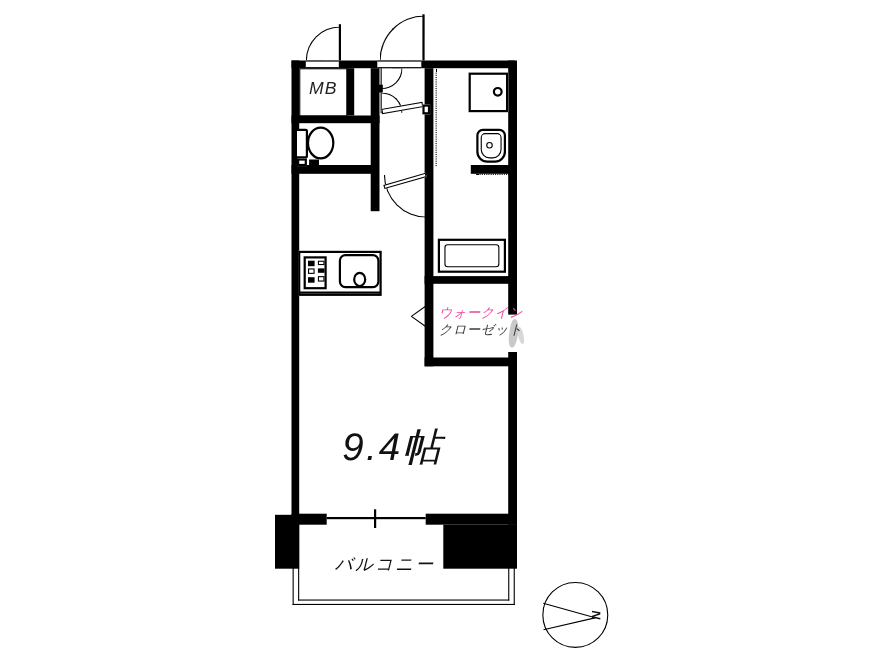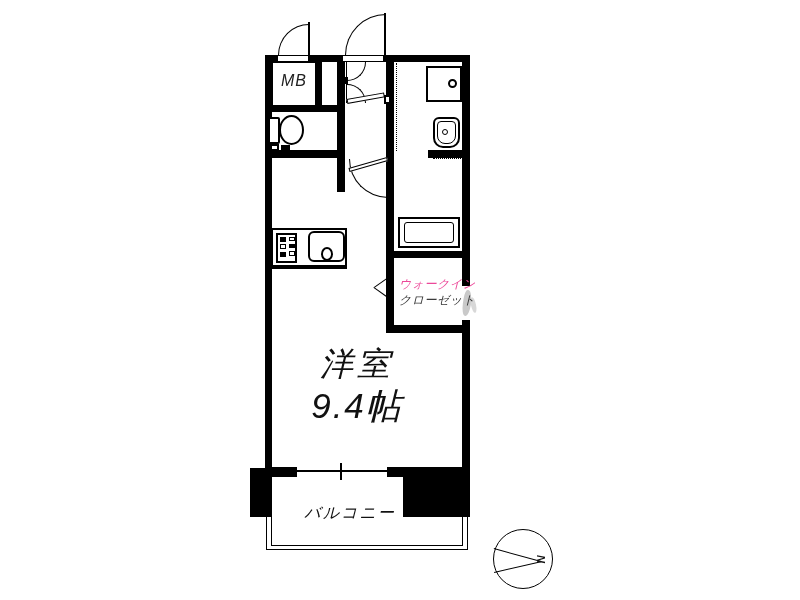--- a/index.html
+++ b/index.html
@@ -102,21 +102,20 @@
 
   <div class="line" style="left:374px;top:287px;width:17px;height:1px;transform:rotate(-35.5deg);"></div>
   <div class="line" style="left:374px;top:287px;width:17px;height:1px;transform:rotate(35.5deg);"></div>
 
   <div class="abs" style="left:461px;top:286px;width:10px;height:34px;background:#fff;"></div>
   <div class="abs" style="left:463px;top:290px;width:8px;height:26px;background:#c9c9c9;border-radius:40% 60% 50% 50%;transform:rotate(8deg);"></div>
   <div class="abs" style="left:471px;top:297px;width:5px;height:16px;background:#d8d8d8;border-radius:50%;transform:rotate(-12deg);"></div>
 
   <div class="lbl" style="left:272px;top:72px;width:44px;text-align:center;font-size:16px;letter-spacing:1px;color:#222;">MB</div>
 
-  <div class="lbl" style="left:272px;top:342px;width:170px;text-align:center;font-size:33px;letter-spacing:4px;">洋室</div>
   <div class="lbl" style="left:272px;top:383px;width:170px;text-align:center;font-size:35px;letter-spacing:2px;">9.4帖</div>
 
   <div class="lbl" style="left:399px;top:276px;font-size:12px;color:#ec4899;letter-spacing:0.5px;">ウォークイン</div>
   <div class="lbl" style="left:399px;top:292px;font-size:12px;color:#3a3a3a;letter-spacing:0.5px;">クローゼット</div>
 
   <div class="lbl" style="left:280px;top:503px;width:140px;text-align:center;font-size:16px;letter-spacing:2px;">バルコニー</div>
 
   <div class="abs" style="left:493px;top:529px;width:60px;height:60px;border:1.5px solid #000;border-radius:50%;box-sizing:border-box;"></div>
   <div class="line" style="left:494px;top:548px;width:49px;height:1px;transform:rotate(15.5deg);"></div>
   <div class="line" style="left:494px;top:572px;width:48px;height:1px;transform:rotate(-13deg);"></div>

